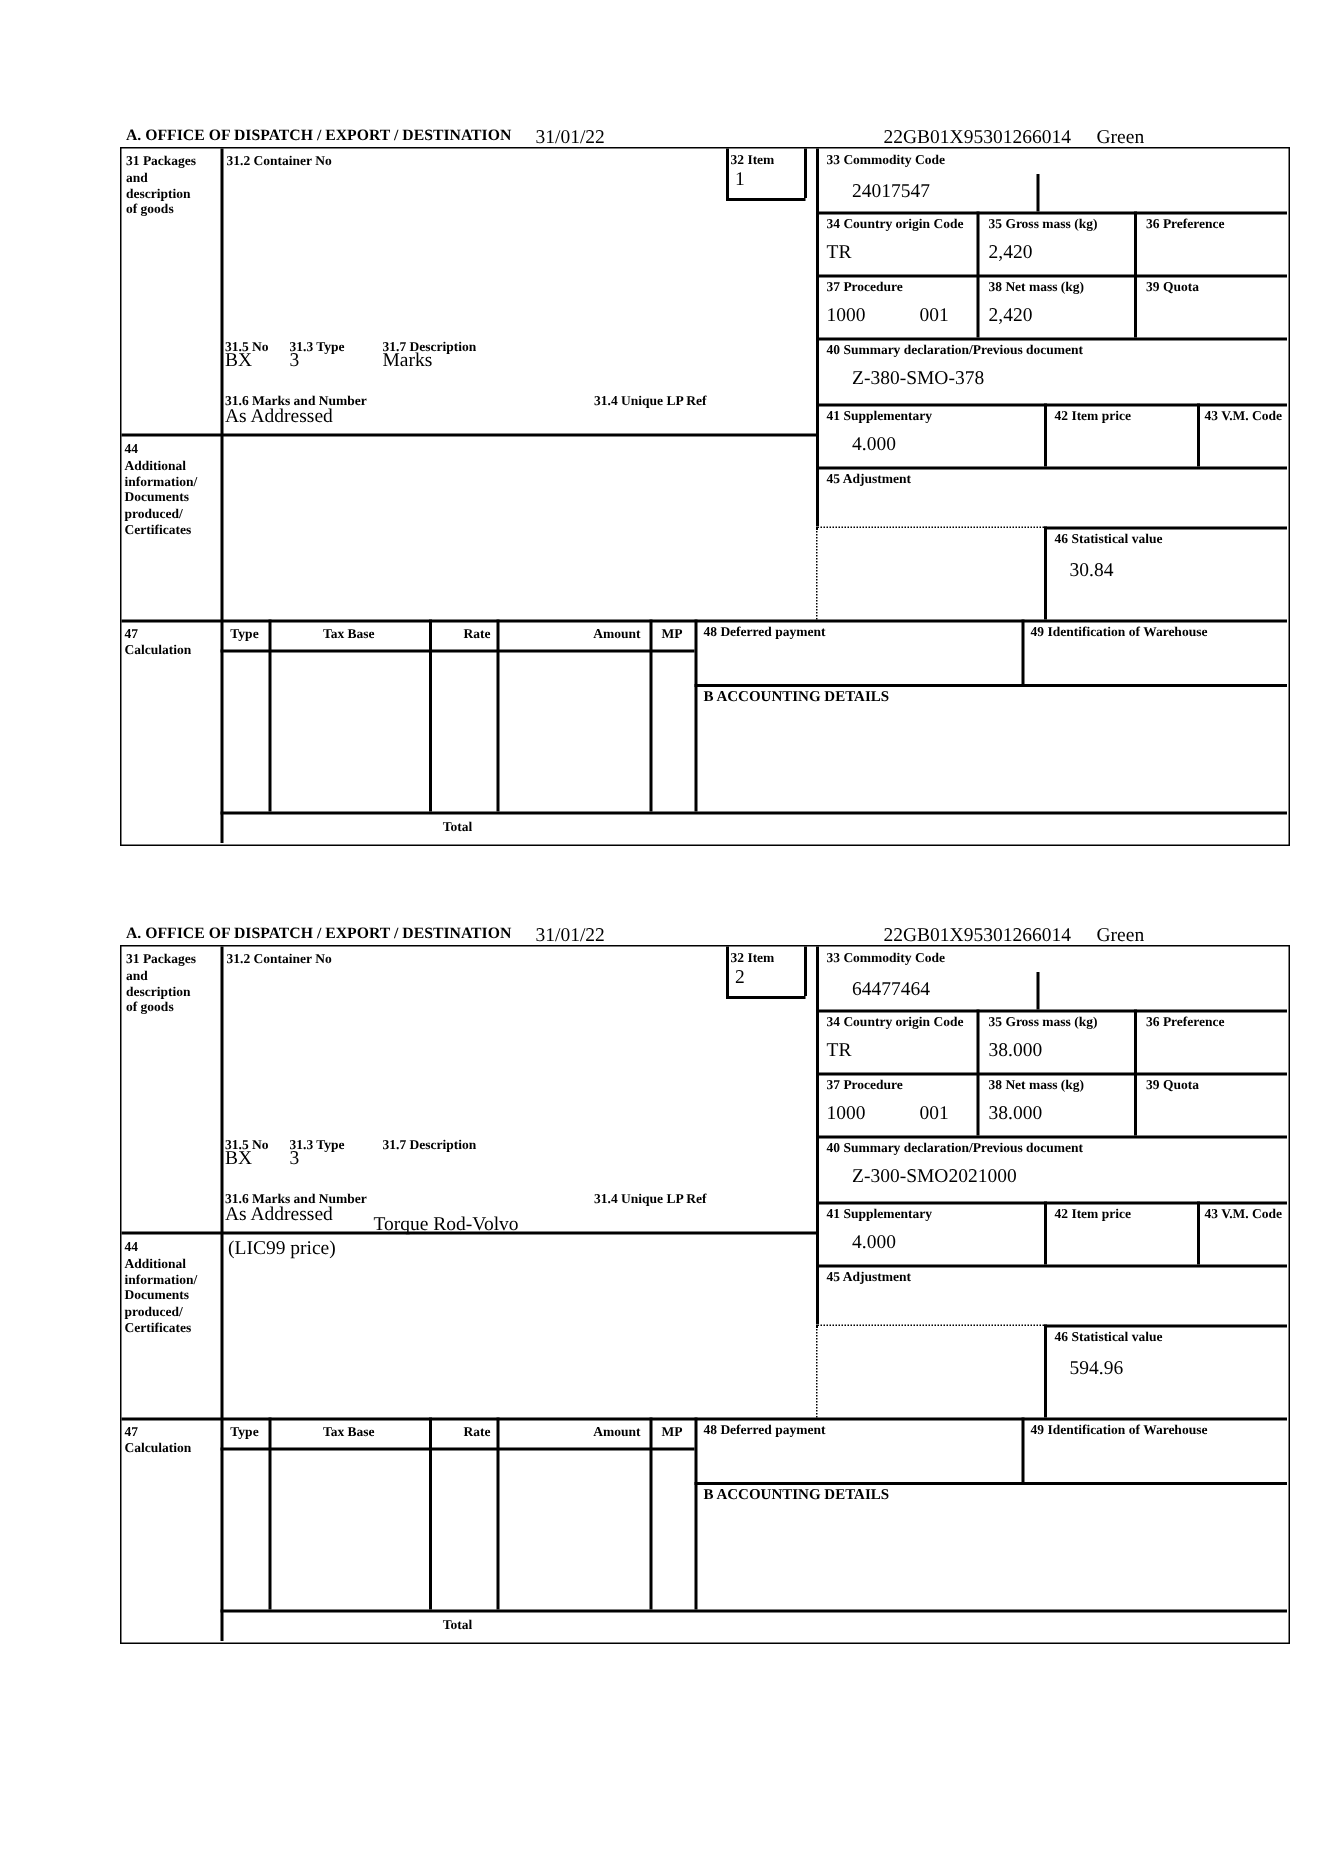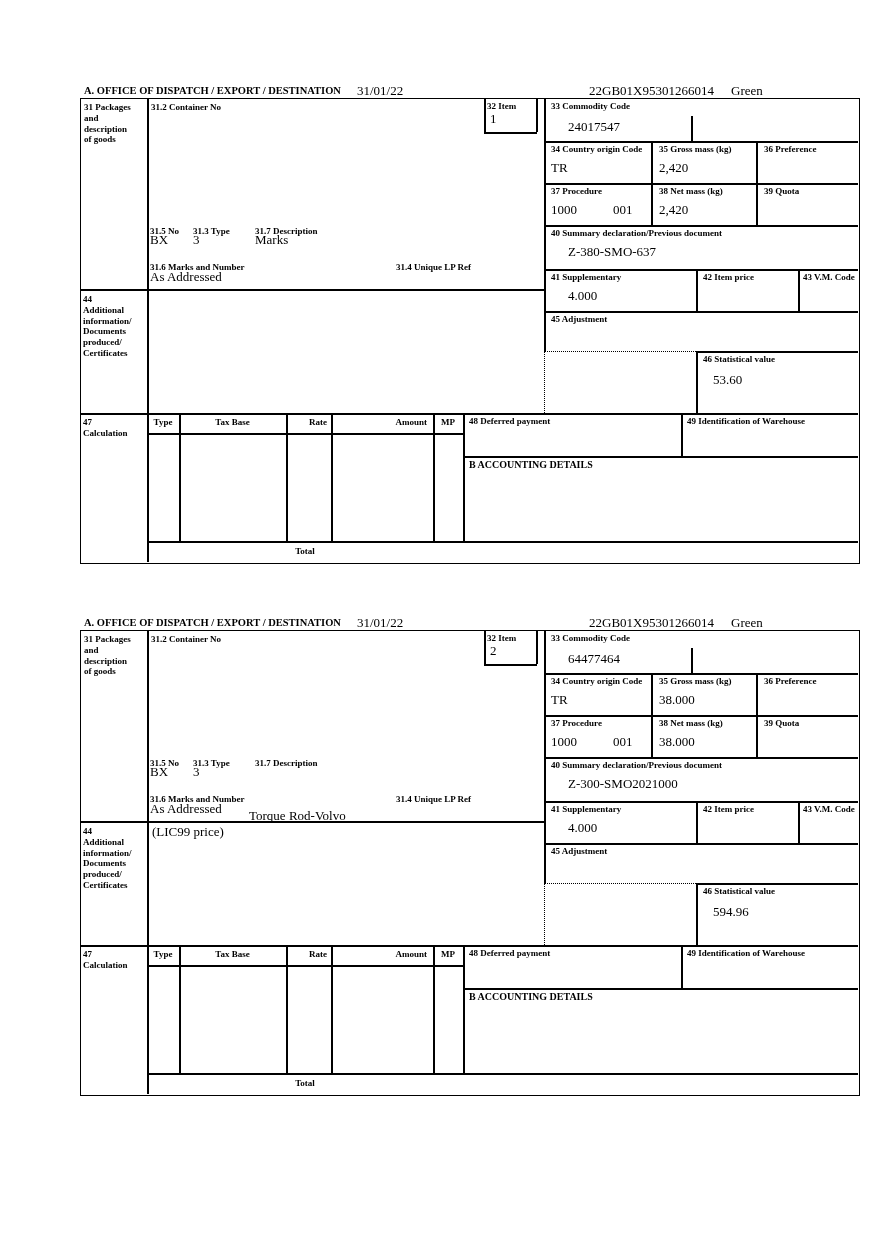--- a/index.html
+++ b/index.html
@@ -104,28 +104,28 @@
       <span class="acct" style="left:388px;top:360px;">B ACCOUNTING DETAILS</span>
       <span class="lbl ctr" style="left:66px;top:447px;width:316px;">Total</span>
 
       <span class="val" style="left:409px;top:13px;">1</span>
       <span class="val" style="left:487px;top:21px;">24017547</span>
       <span class="val" style="left:470px;top:62px;">TR</span>
       <span class="val" style="left:578px;top:62px;">2,420</span>
       <span class="val" style="left:470px;top:104px;">1000</span>
       <span class="val" style="left:532px;top:104px;">001</span>
       <span class="val" style="left:578px;top:104px;">2,420</span>
-      <span class="val" style="left:487px;top:146px;">Z-380-SMO-637</span>
+      <span class="val" style="left:487px;top:146px;">Z-380-SMO-378</span>
       <span class="val" style="left:69px;top:134px;">BX</span>
       <span class="val" style="left:112px;top:134px;">3</span>
       <span class="val" style="left:174px;top:134px;">Marks</span>
       <span class="val" style="left:69px;top:171px;">As Addressed</span>
       <span class="val" style="left:71px;top:194px;"></span>
       <span class="val" style="left:487px;top:190px;">4.000</span>
-      <span class="val" style="left:632px;top:274px;">53.60</span>
+      <span class="val" style="left:632px;top:274px;">30.84</span>
     </div>
   </section>
 
   <section class="form" style="top:614px;">
     <span class="hdr-office" style="left:4px;top:3px;">A.  OFFICE OF DISPATCH / EXPORT / DESTINATION</span>
     <span class="val" style="left:277px;top:2px;">31/01/22</span>
     <span class="val" style="left:509px;top:2px;">22GB01X95301266014</span>
     <span class="val" style="left:651px;top:2px;">Green</span>
 
     <div class="fb">

